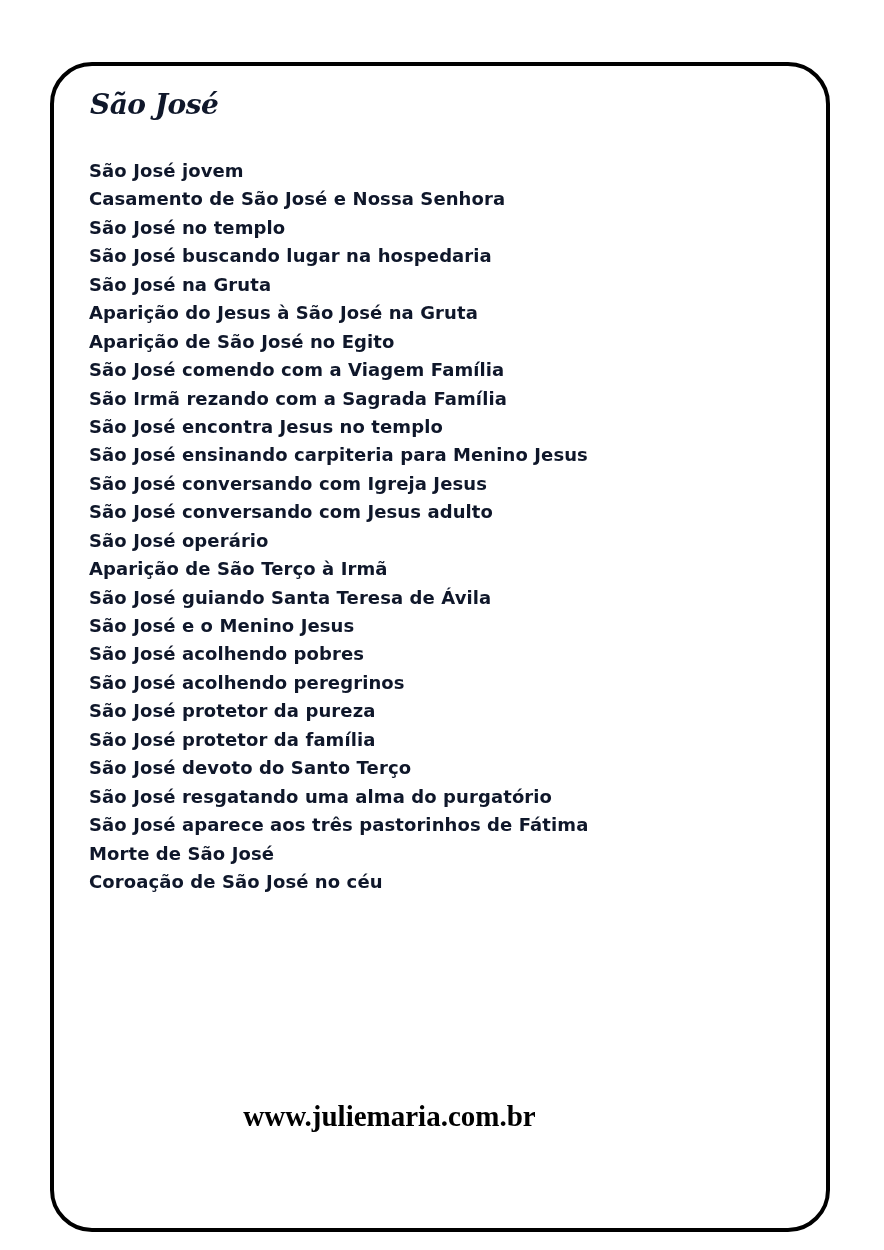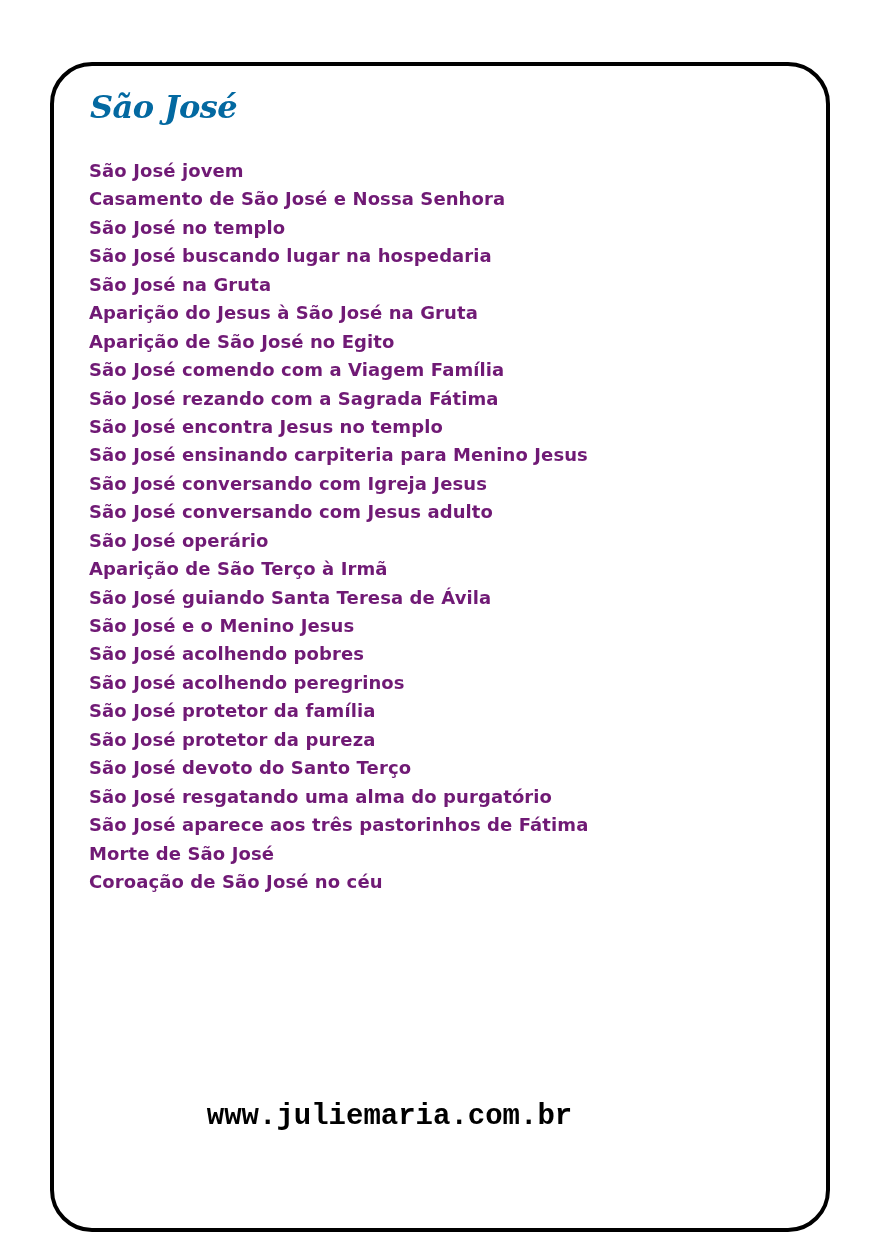--- a/index.html
+++ b/index.html
@@ -4,64 +4,64 @@
 <style>
   html, body { margin: 0; padding: 0; background: #ffffff; }
   body { width: 884px; height: 1250px; position: relative; overflow: hidden; }
   .card {
     position: absolute; left: 50px; top: 62px; width: 780px; height: 1170px;
     border: 4px solid #000; border-radius: 42px; box-sizing: border-box;
   }
   .title {
     position: absolute; left: 90px; top: 88px; margin: 0;
     font-family: "DejaVu Serif", serif; font-style: italic; font-weight: bold;
-    font-size: 32px; color: #0369a1; letter-spacing: -0.5px;
+    font-size: 28px; color: #0f172a; letter-spacing: -0.5px;
   }
   .list {
     position: absolute; left: 89px; top: 157px; margin: 0; padding: 0; list-style: none;
   }
   .list li {
     font-family: "DejaVu Sans", sans-serif; font-weight: bold; font-size: 18px;
-    line-height: 28.45px; height: 28.45px; color: #701a75; white-space: nowrap;
+    line-height: 28.45px; height: 28.45px; color: #0f172a; white-space: nowrap;
     letter-spacing: 0.1px;
   }
   .footer {
     position: absolute; left: 0; width: 779px; top: 1100px; text-align: center;
-    font-family: Liberation Mono, monospace; font-weight: bold; font-size: 29px; color: #000;
+    font-family: Liberation Serif, serif; font-weight: bold; font-size: 29px; color: #000;
   }
 </style>
 </head>
 <body>
 
 <div class="card"></div>
 
 <h1 class="title">São José</h1>
 
 <ul class="list">
   <li>São José jovem</li>
   <li>Casamento de São José e Nossa Senhora</li>
   <li>São José no templo</li>
   <li>São José buscando lugar na hospedaria</li>
   <li>São José na Gruta</li>
   <li>Aparição do Jesus à São José na Gruta</li>
   <li>Aparição de São José no Egito</li>
   <li>São José comendo com a Viagem Família</li>
-  <li>São José rezando com a Sagrada Fátima</li>
+  <li>São Irmã rezando com a Sagrada Família</li>
   <li>São José encontra Jesus no templo</li>
   <li>São José ensinando carpiteria para Menino Jesus</li>
   <li>São José conversando com Igreja Jesus</li>
   <li>São José conversando com Jesus adulto</li>
   <li>São José operário</li>
   <li>Aparição de São Terço à Irmã</li>
   <li>São José guiando Santa Teresa de Ávila</li>
   <li>São José e o Menino Jesus</li>
   <li>São José acolhendo pobres</li>
   <li>São José acolhendo peregrinos</li>
+  <li>São José protetor da pureza</li>
   <li>São José protetor da família</li>
-  <li>São José protetor da pureza</li>
   <li>São José devoto do Santo Terço</li>
   <li>São José resgatando uma alma do purgatório</li>
   <li>São José aparece aos três pastorinhos de Fátima</li>
   <li>Morte de São José</li>
   <li>Coroação de São José no céu</li>
 </ul>
 
 <div class="footer">www.juliemaria.com.br</div>
 
 </body></html>

